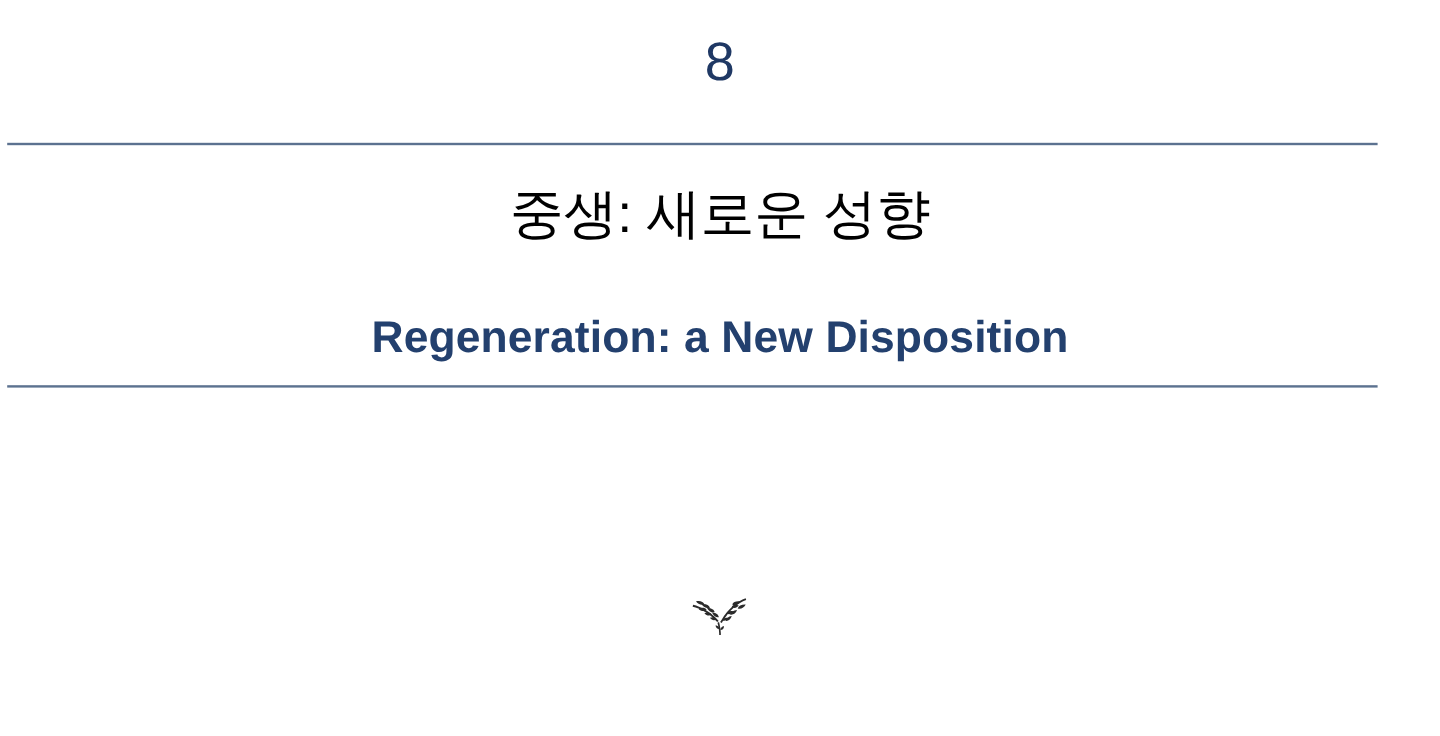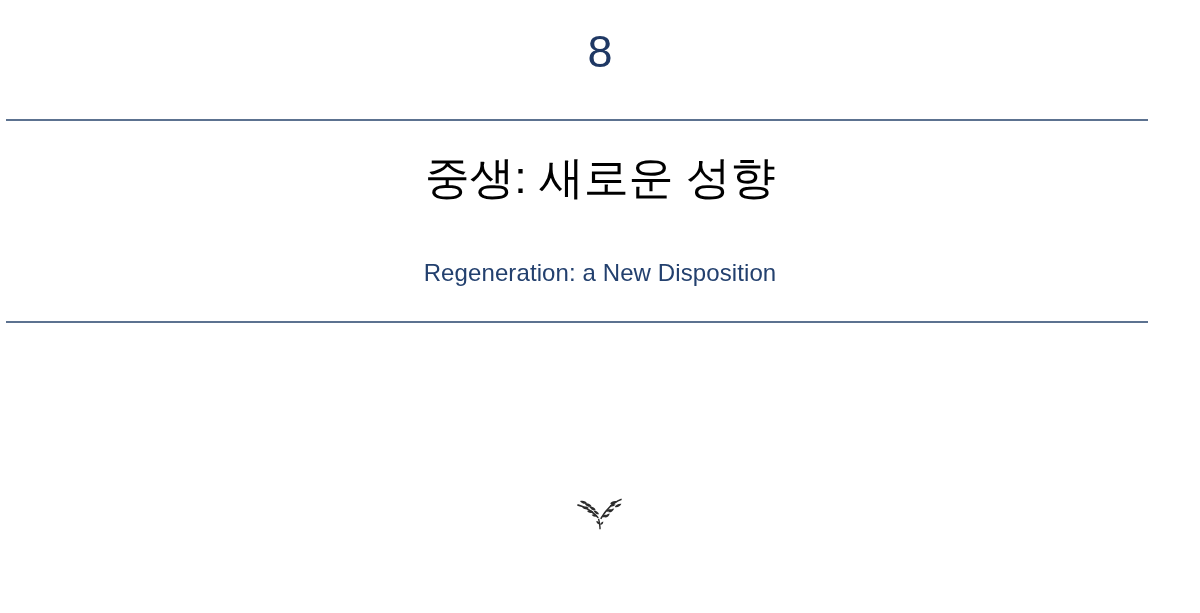--- a/index.html
+++ b/index.html
@@ -71,23 +71,23 @@
     color: #000000;
     letter-spacing: -0.2px;
   }
 
   .subtitle-en {
     position: absolute;
     left: 0;
     right: 0;
     top: 140px;
     text-align: center;
-    font-size: 24px;
+    font-size: 37px;
     line-height: 1.2;
-    font-weight: 400;
+    font-weight: 700;
     color: #23406e;
     letter-spacing: 0.1px;
   }
 
   
   .ornament {
     position: absolute;
     left: 50%;
     transform: translateX(-50%);
     top: 498px;

